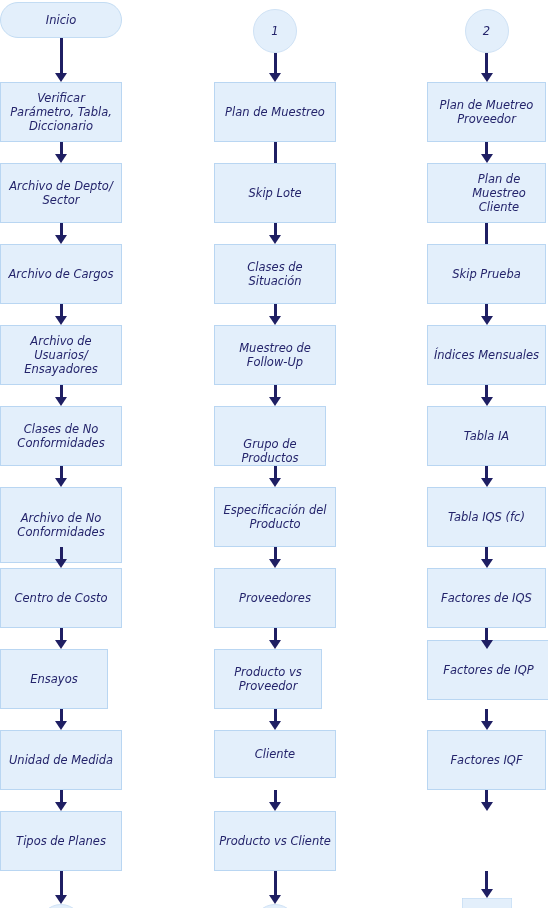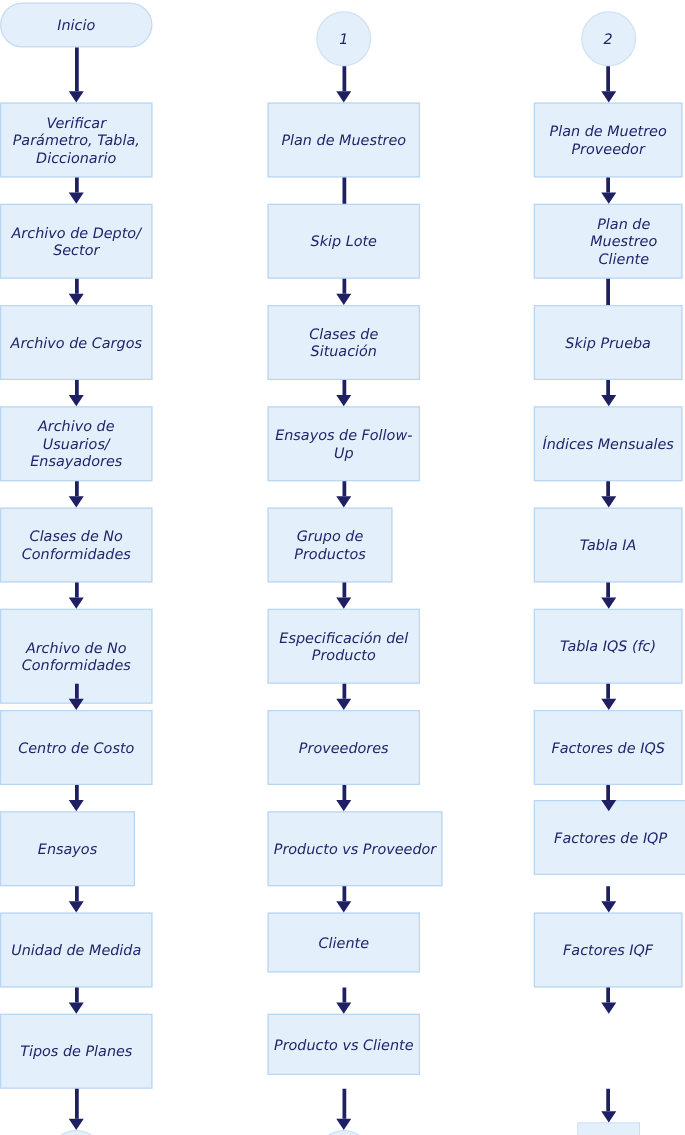--- a/index.html
+++ b/index.html
@@ -147,38 +147,38 @@
       <div class="node rect" style="left: 0px; top: 82px; width: 122px; height: 60px;">
         <span>Plan de Muestreo</span>
       </div>
       <div class="node rect" style="left: 0px; top: 163px; width: 122px; height: 60px;">
         <span>Skip Lote</span>
       </div>
       <div class="node rect" style="left: 0px; top: 244px; width: 122px; height: 60px;">
         <span>Clases de Situación</span>
       </div>
       <div class="node rect" style="left: 0px; top: 325px; width: 122px; height: 60px;">
-        <span>Ensayos de Follow-Up</span>
-      </div>
-      <div class="node rect" style="left: 0px; top: 406px; width: 100px; height: 60px;">
+        <span>Muestreo de Follow-Up</span>
+      </div>
+      <div class="node rect" style="left: 0px; top: 406px; width: 112px; height: 60px; align-items: flex-end;">
         <span>Grupo de Productos</span>
       </div>
       <div class="node rect" style="left: 0px; top: 487px; width: 122px; height: 60px;">
         <span>Especificación del Producto</span>
       </div>
       <div class="node rect" style="left: 0px; top: 568px; width: 122px; height: 60px;">
         <span>Proveedores</span>
       </div>
-      <div class="node rect" style="left: 0px; top: 649px; width: 140px; height: 60px;">
+      <div class="node rect" style="left: 0px; top: 649px; width: 108px; height: 60px;">
         <span>Producto vs Proveedor</span>
       </div>
       <div class="node rect" style="left: 0px; top: 730px; width: 122px; height: 48px;">
         <span>Cliente</span>
       </div>
-      <div class="node rect" style="left: 0px; top: 811px; width: 122px; height: 49px;">
+      <div class="node rect" style="left: 0px; top: 811px; width: 122px; height: 60px;">
         <span>Producto vs Cliente</span>
       </div>
       <div class="node circle" style="left: 39px; top: 904px; width: 44px; height: 44px;"></div>
       <div class="conn" style="left: 59.5px; top: 53px; height: 20px;"></div>
       <div class="arrowhead" style="left: 55px; top: 73px;"></div>
       <div class="conn" style="left: 59.5px; top: 142px; height: 21px;"></div>
       <div class="conn" style="left: 59.5px; top: 223px; height: 12px;"></div>
       <div class="arrowhead" style="left: 55px; top: 235px;"></div>
       <div class="conn" style="left: 59.5px; top: 304px; height: 12px;"></div>
       <div class="arrowhead" style="left: 55px; top: 316px;"></div>

